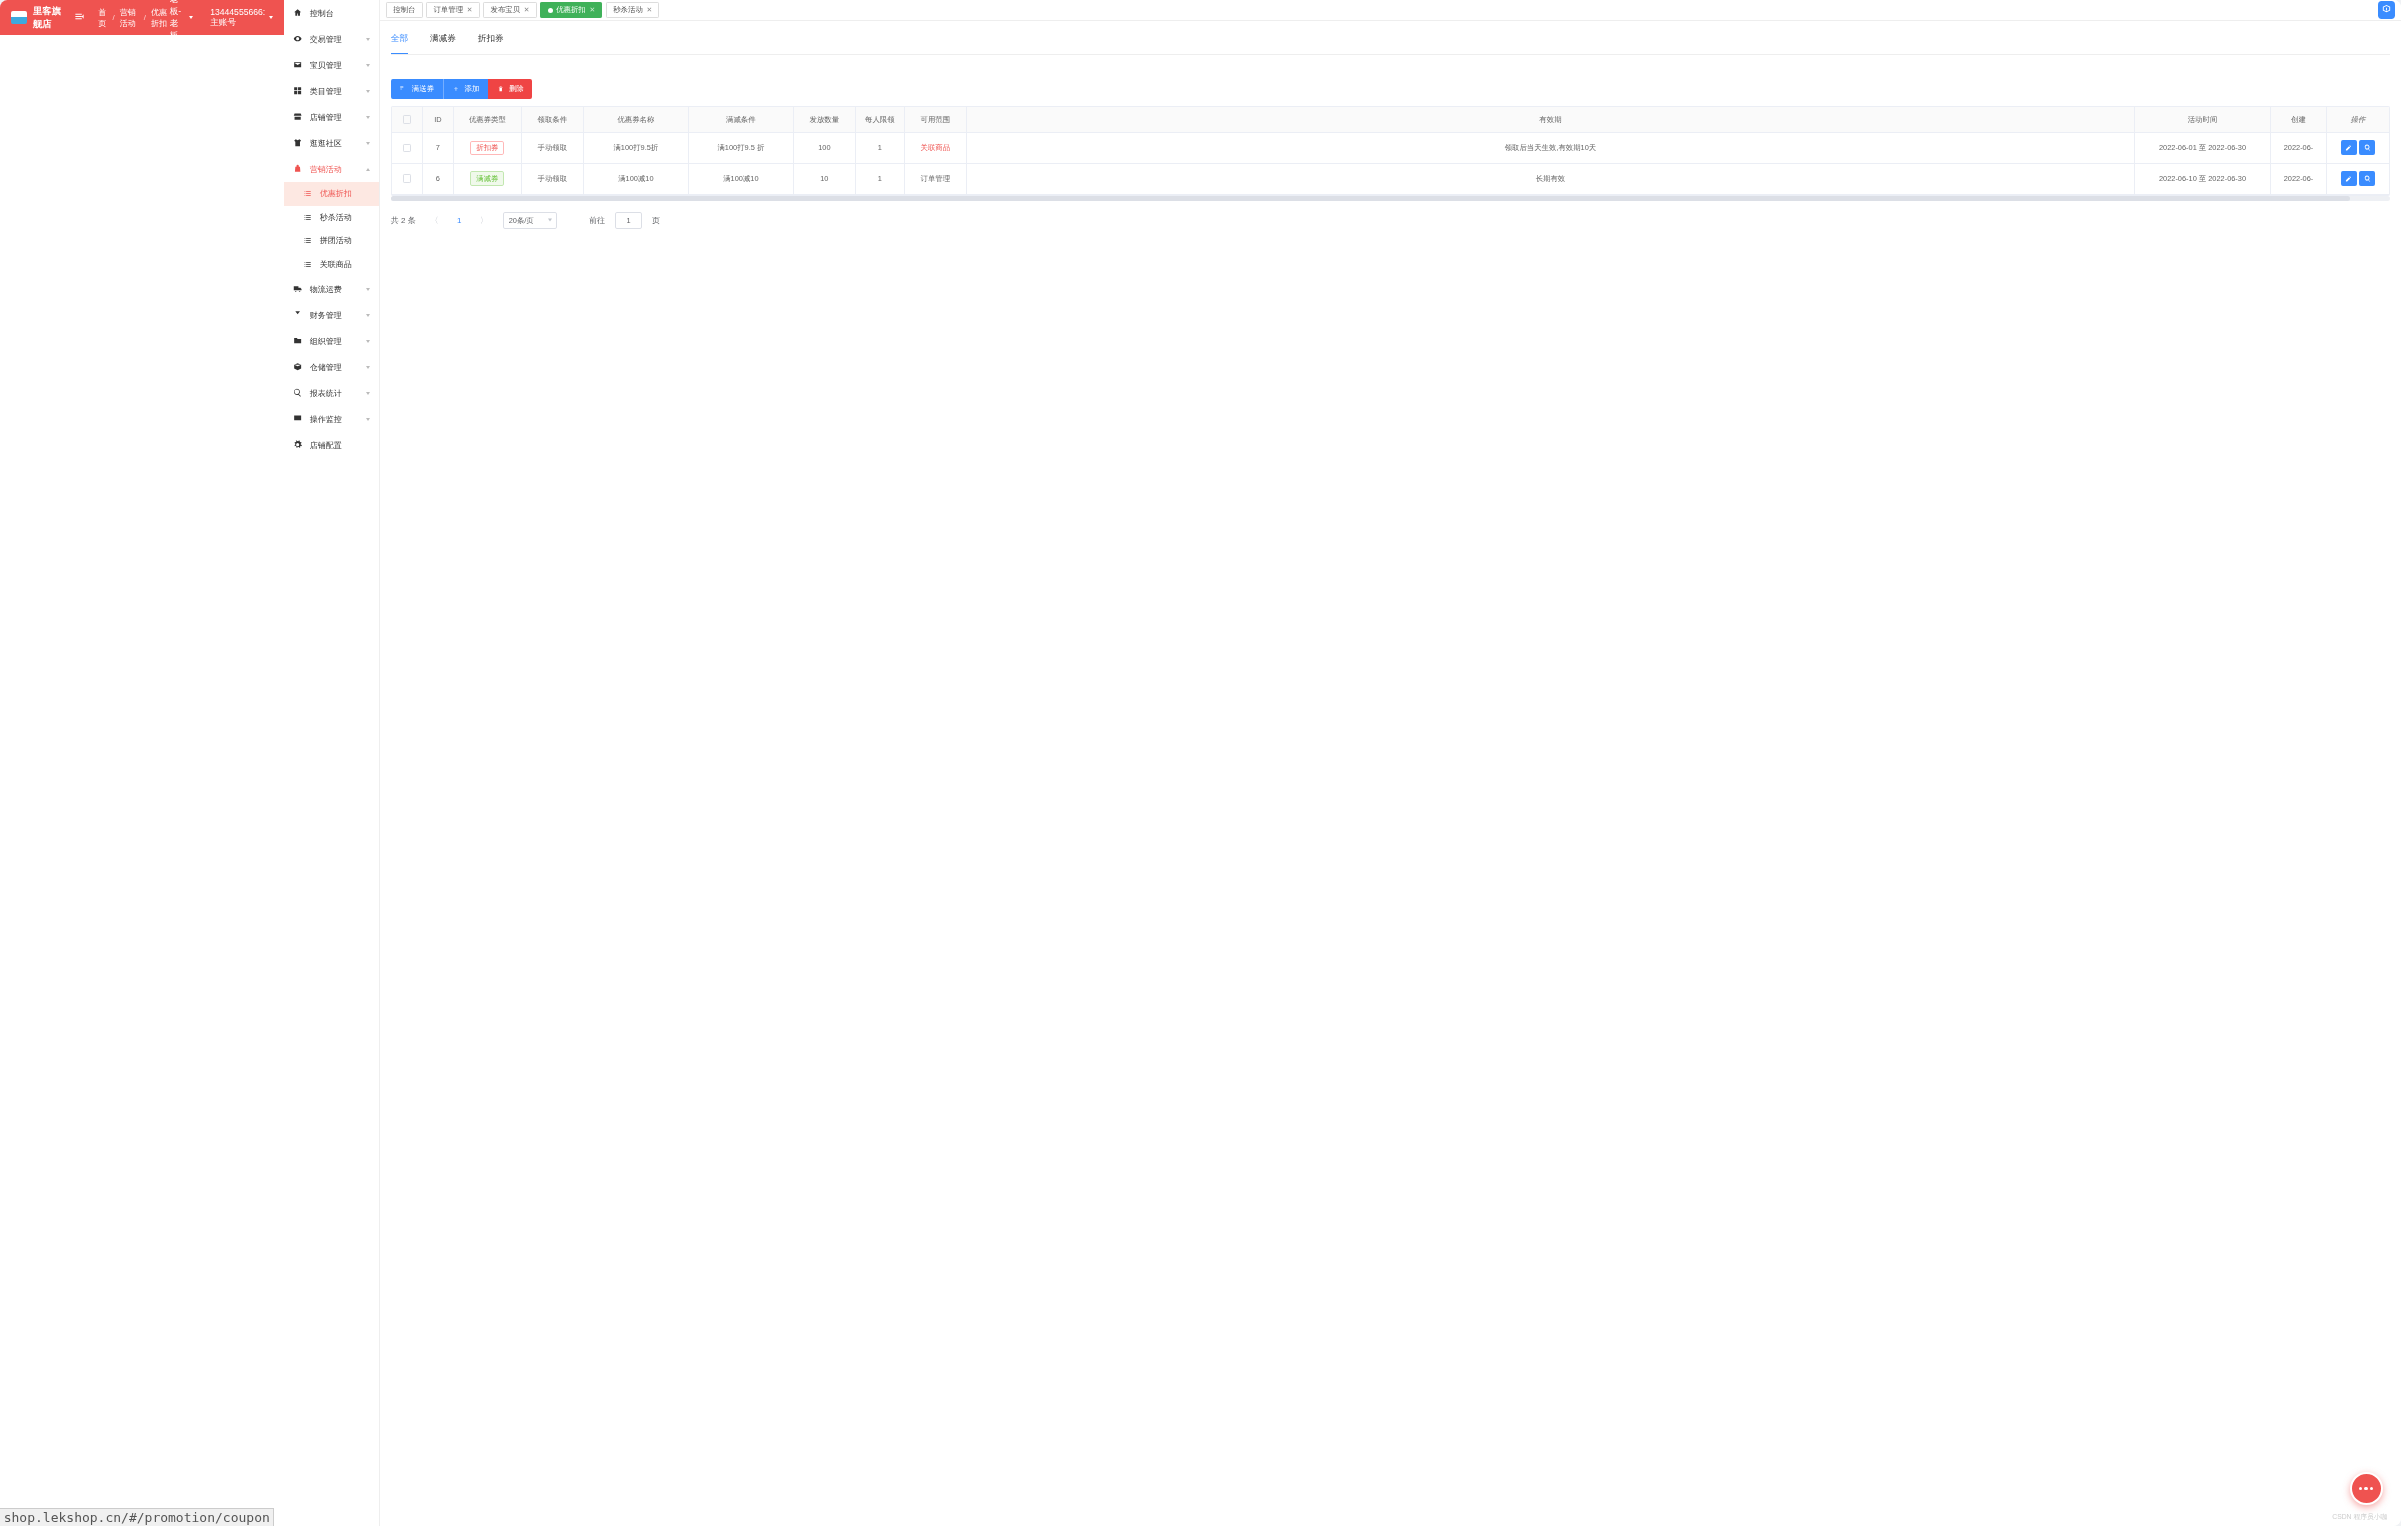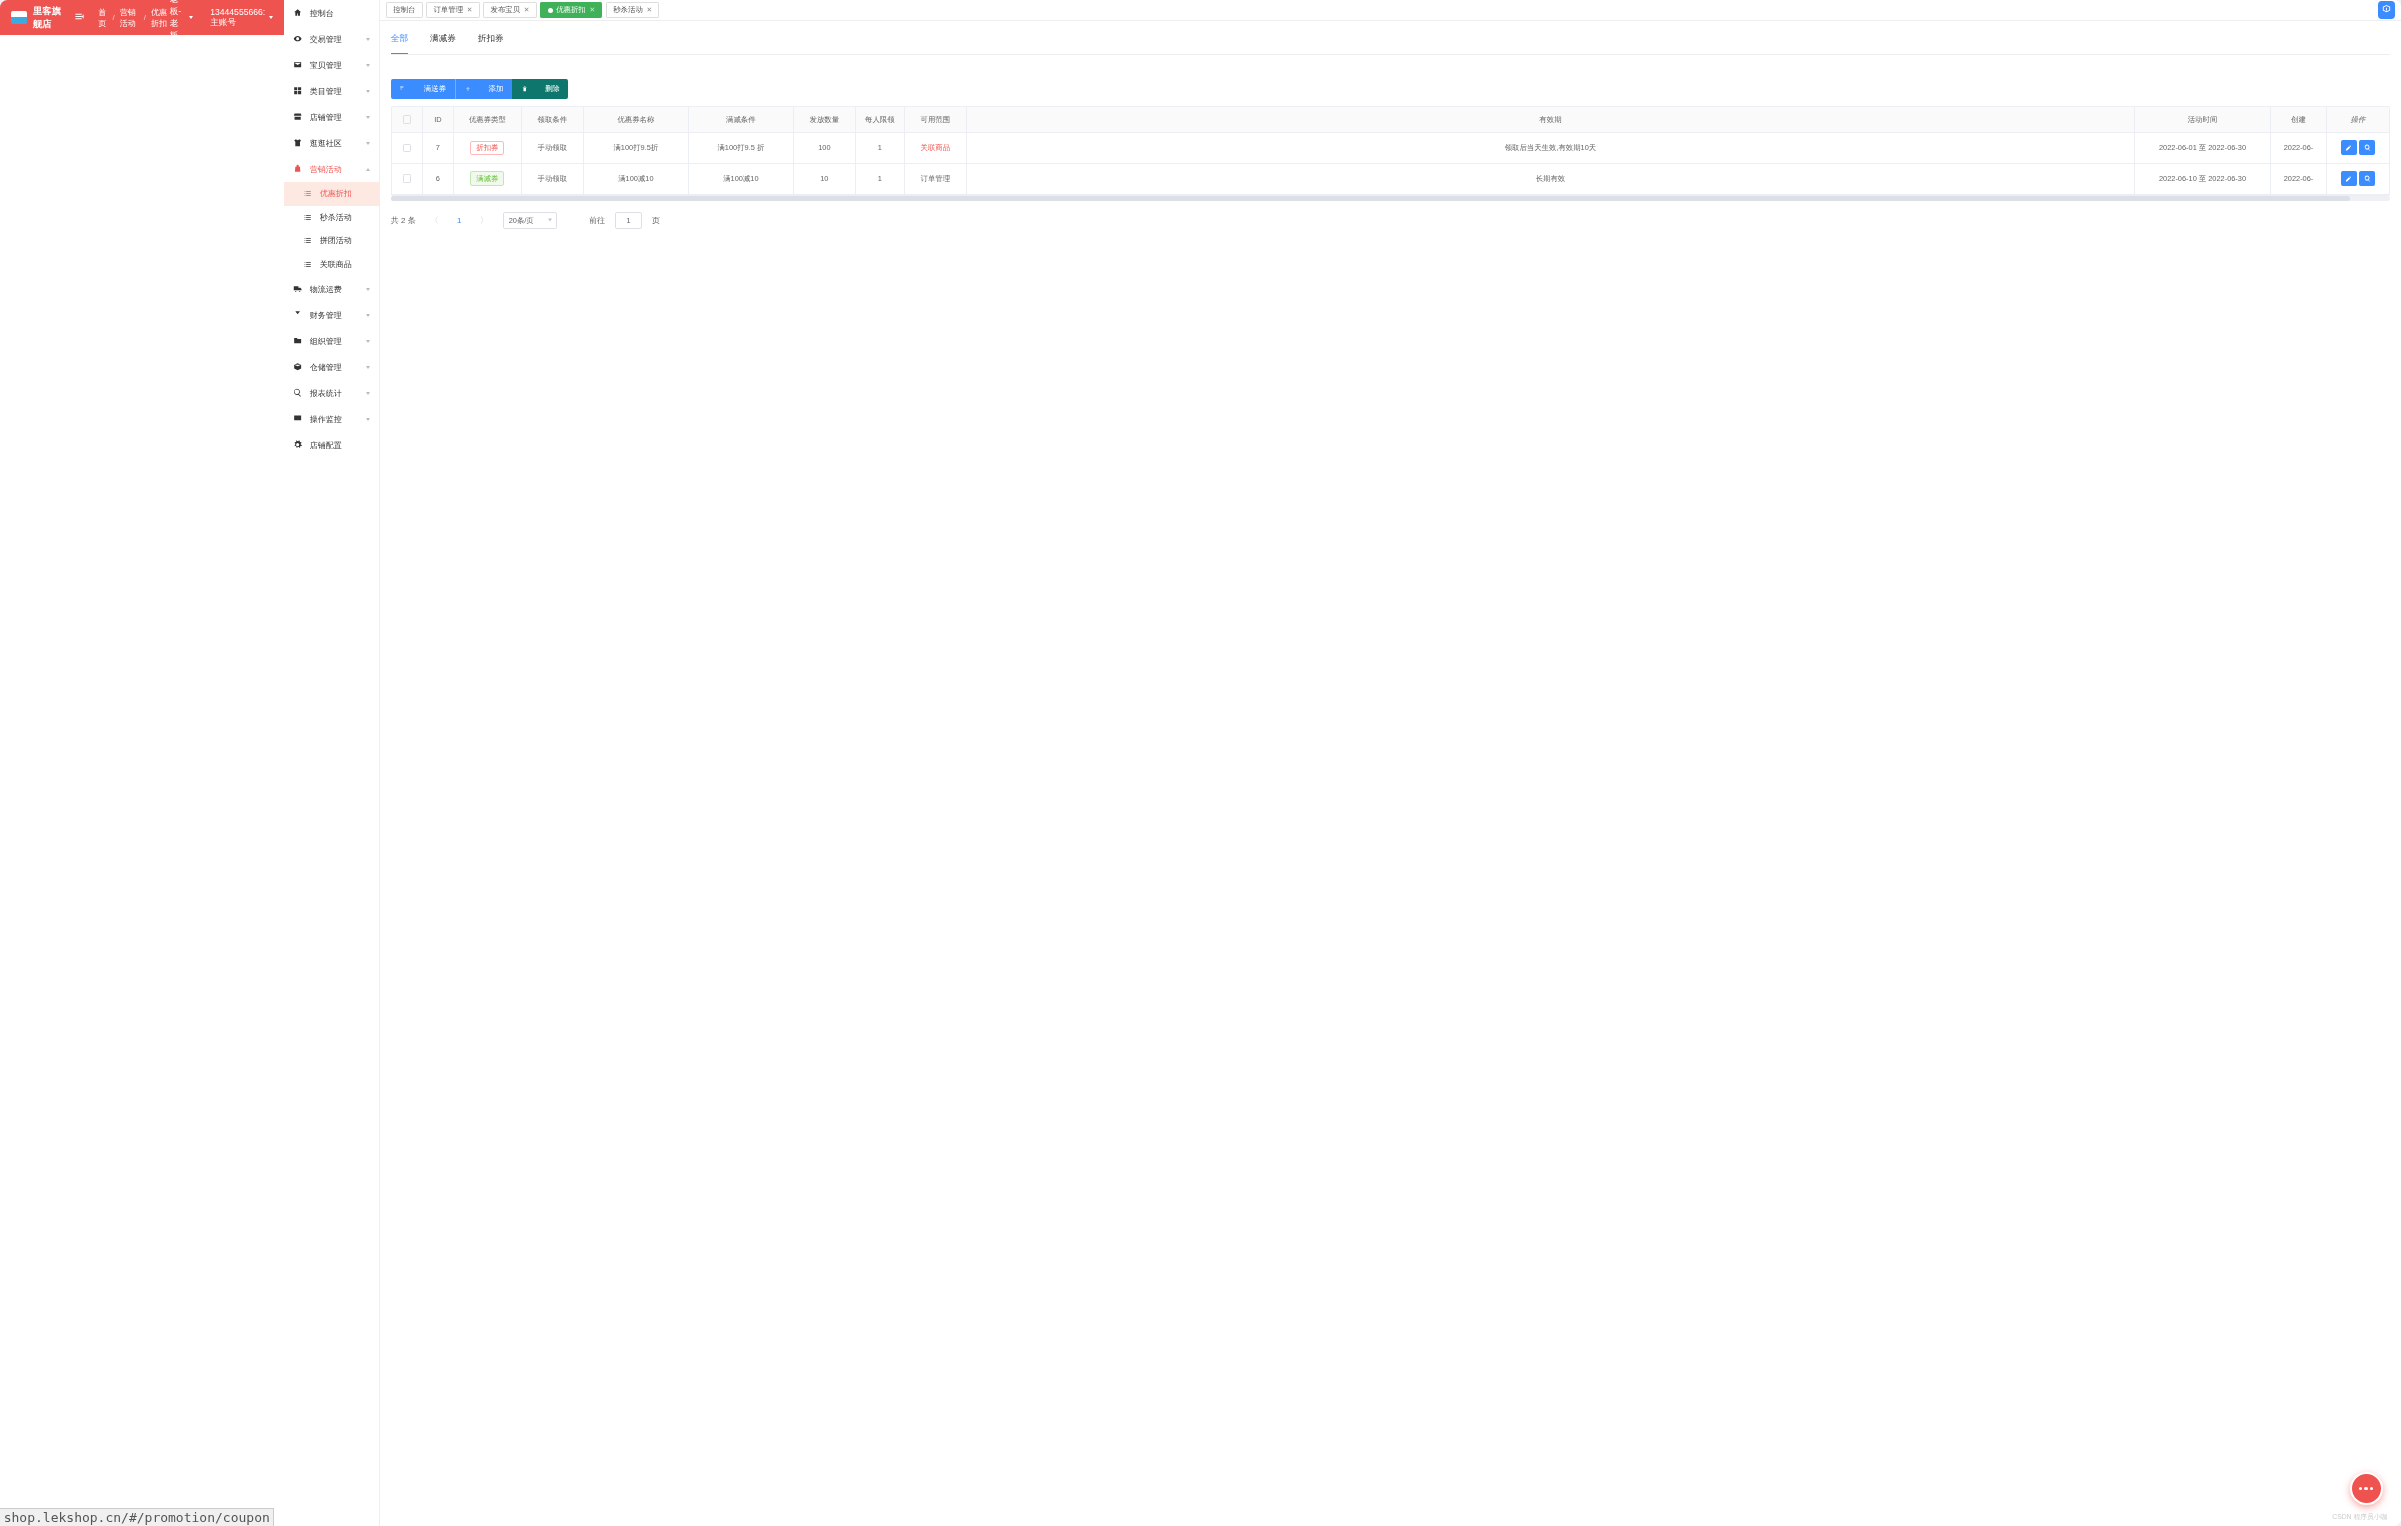--- a/index.html
+++ b/index.html
@@ -47,24 +47,24 @@
 .cube-btn{width:17.3px;height:17.3px;border-radius:3.7px;background:#3a8cff;display:flex;align-items:center;justify-content:center;cursor:pointer;}
 .cube-btn svg{width:11px;height:11px;fill:#fff;}
 
 .content{flex:1;padding:7.4px 11px 11px 11px;background:#fff;margin:0;overflow:auto;position:relative;}
 
 .subtabs{display:flex;gap:22px;border-bottom:0.6px solid #eee;margin-bottom:24px;}
 .subtab{padding:5px 0 7.4px 0;font-size:8.6px;color:#333;cursor:pointer;border-bottom:1.2px solid transparent;}
 .subtab.active{color:#3a8cff;border-bottom-color:#3a8cff;}
 
 .toolbar{display:flex;gap:0;margin-bottom:7.4px;}
-.btn{height:20px;padding:0 8.6px;border:none;font-size:7.4px;color:#fff;cursor:pointer;display:inline-flex;align-items:center;gap:17px;}
+.btn{height:20px;padding:0 8.6px;border:none;font-size:7.4px;color:#fff;cursor:pointer;display:inline-flex;align-items:center;gap:5px;}
 .btn.blue{background:#3a8cff;}
 .btn.blue2{background:#3a8cff;border-left:0.6px solid rgba(255,255,255,.3);}
-.btn.red{background:#0f766e;}
+.btn.red{background:#ef4444;}
 .btn:first-child{border-radius:1.9px 0 0 1.9px;}
 .btn:last-child{border-radius:0 1.9px 1.9px 0;}
 
 
 .table{width:100%;border:0.6px solid #ebeef5;border-radius:1.2px;overflow:hidden;}
 .thead,.trow{display:flex;}
 .thead{background:#fafafa;font-size:7.4px;color:#909399;}
 .cell{padding:7.4px 5px;border-right:0.6px solid #ebeef5;border-bottom:0.6px solid #ebeef5;display:flex;align-items:center;justify-content:center;font-size:7.4px;color:#666;overflow:hidden;white-space:nowrap;}
 .thead .cell{font-weight:500;}
 .trow .cell{background:#fff;}

